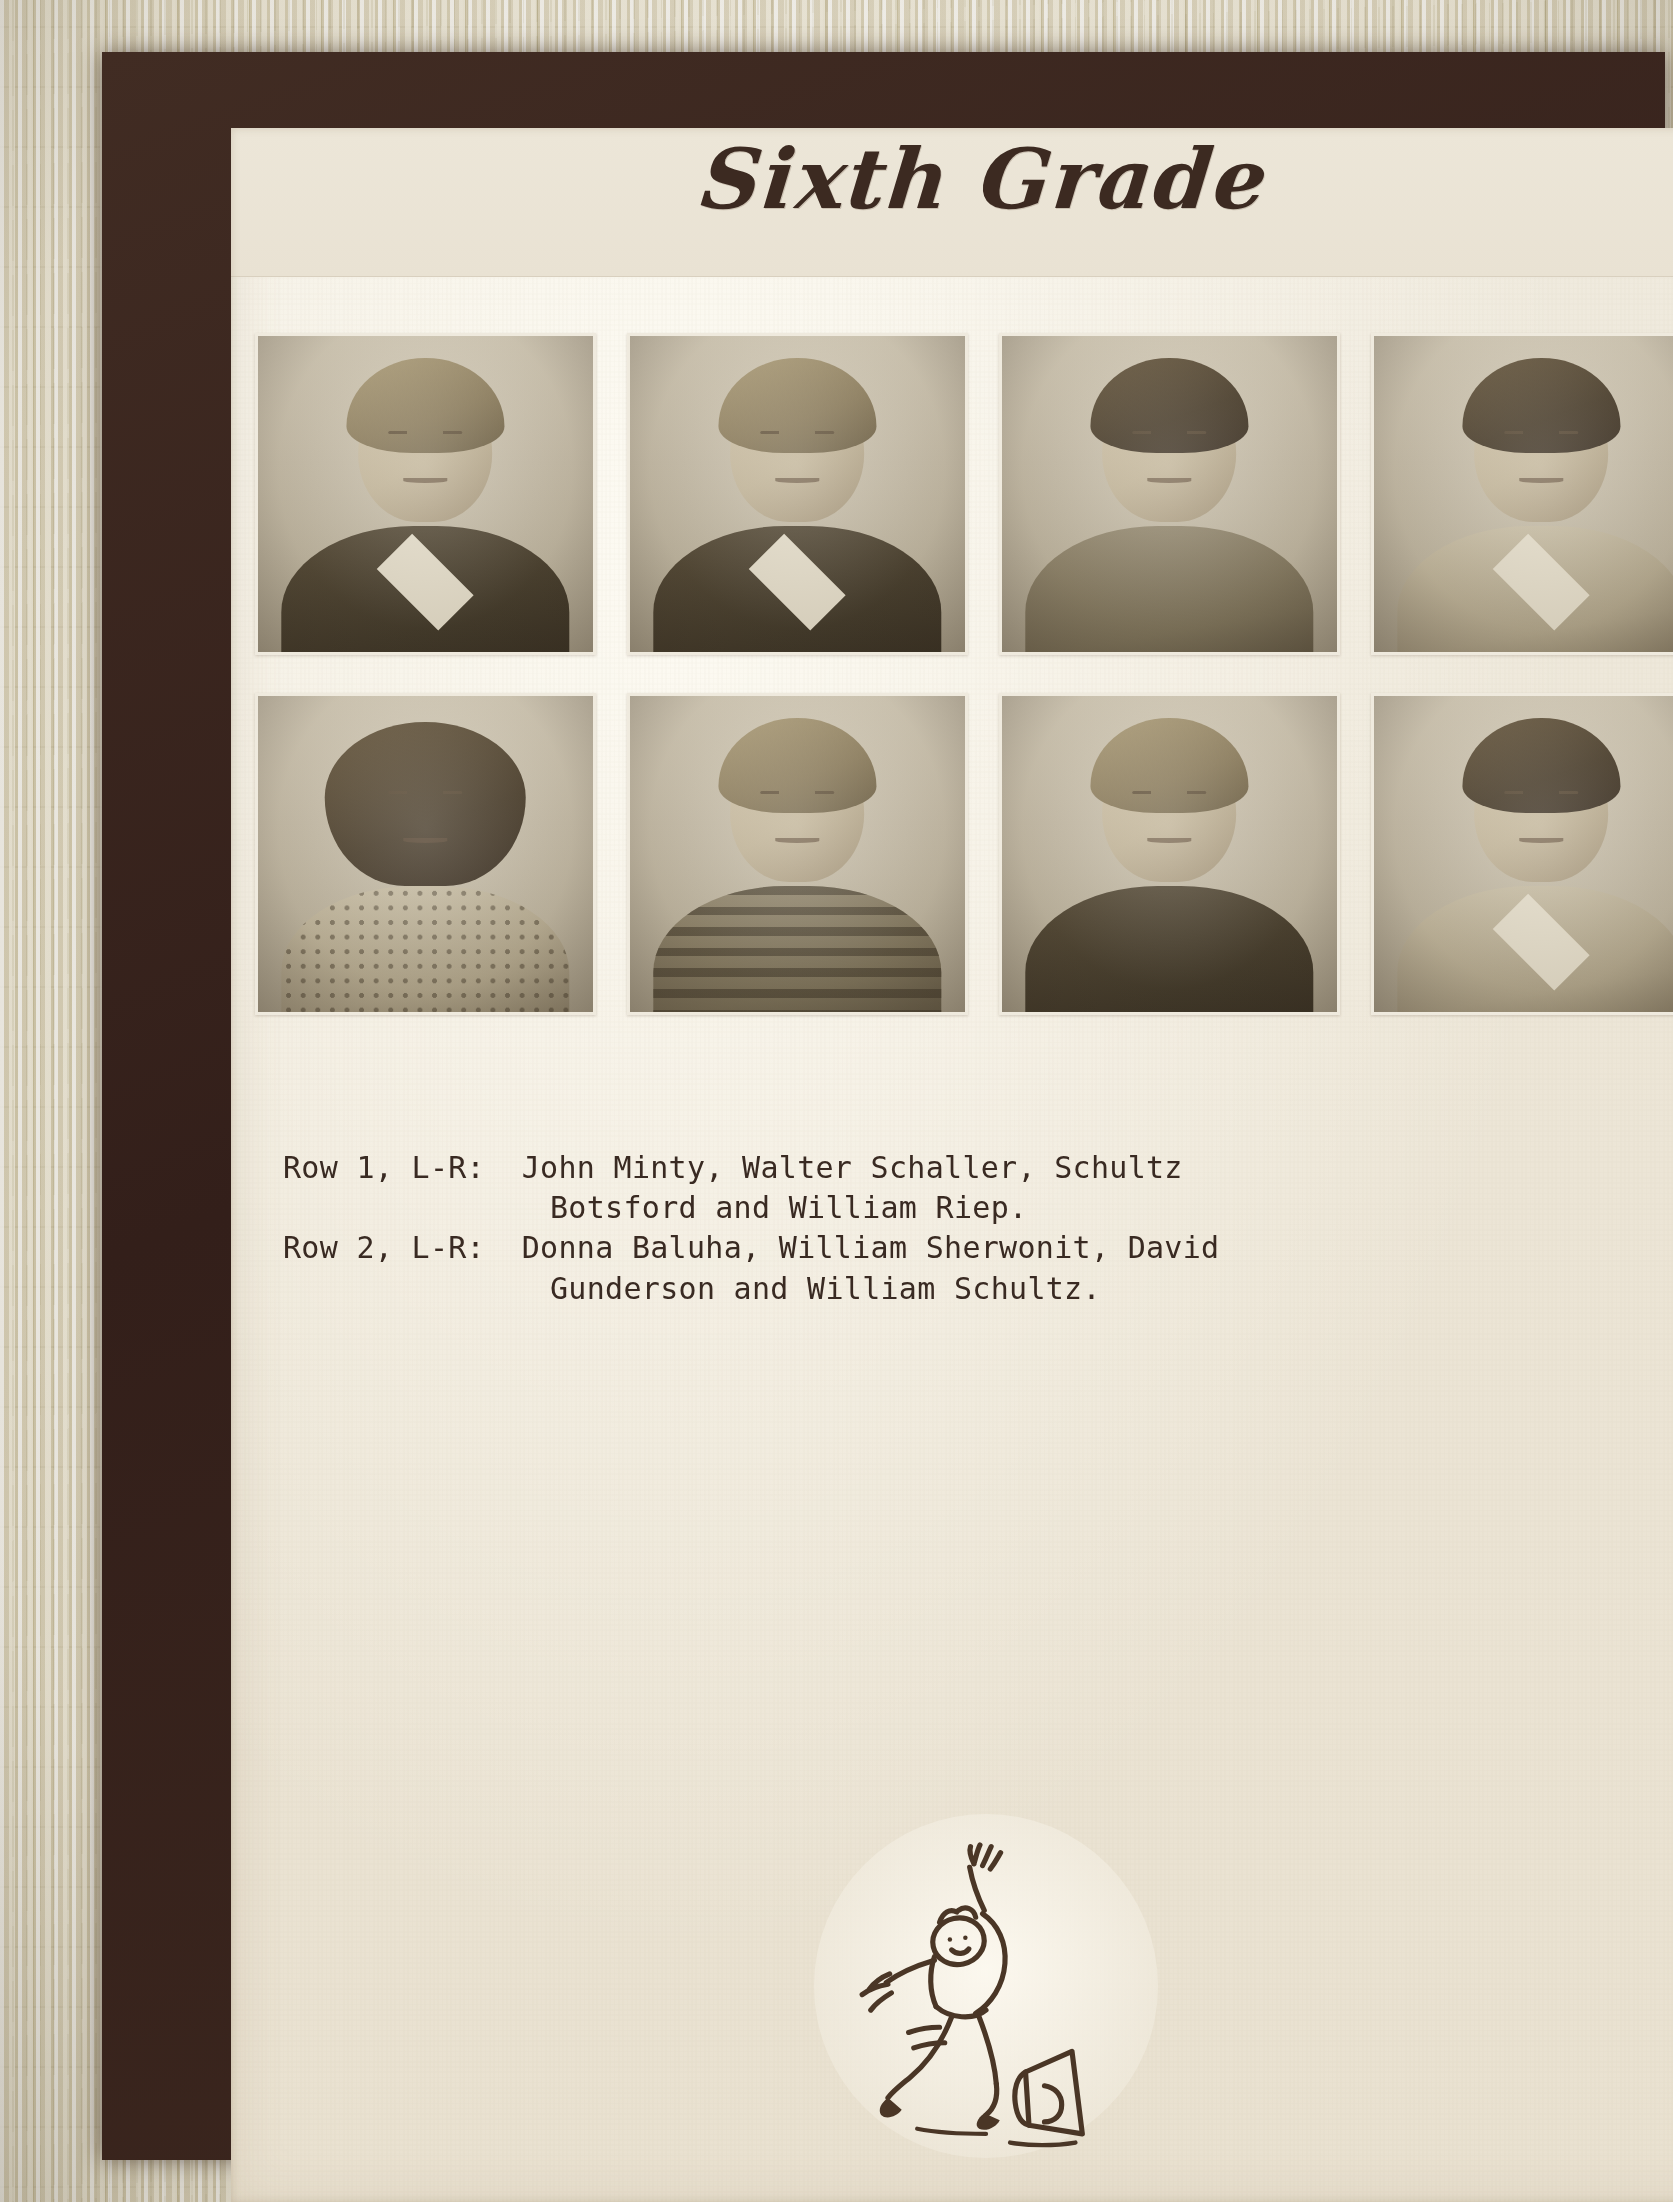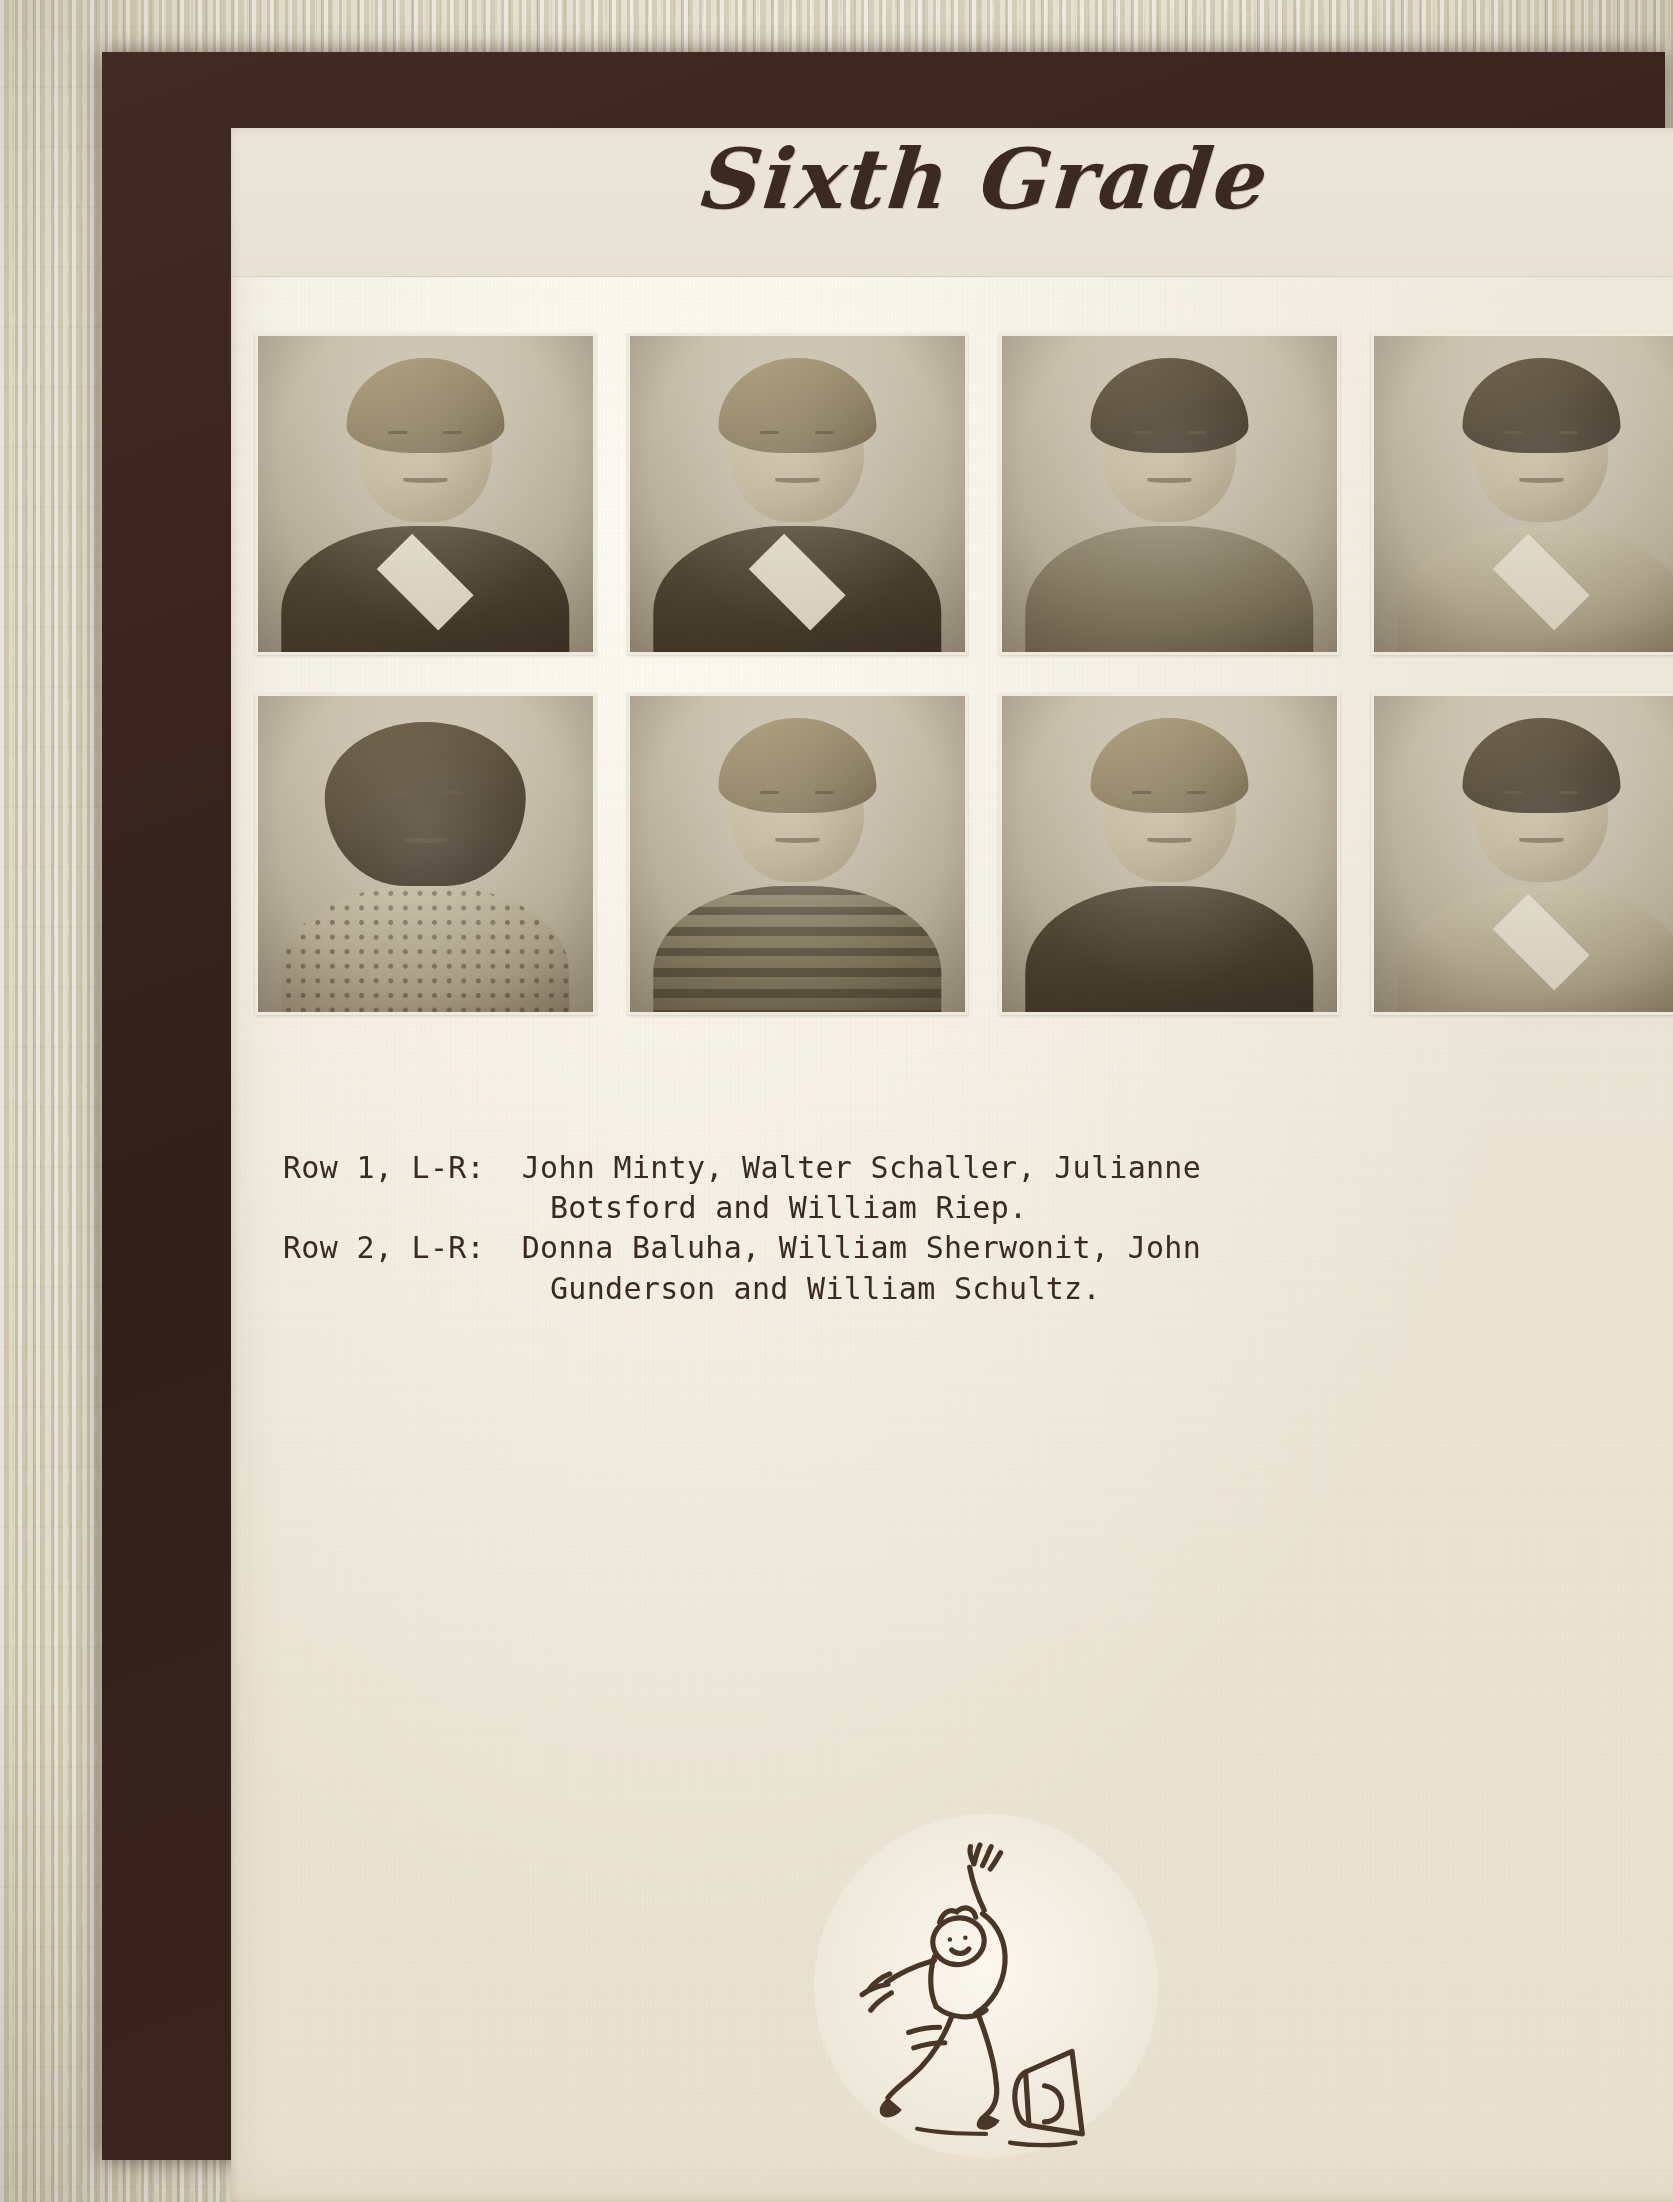--- a/index.html
+++ b/index.html
@@ -448,23 +448,23 @@
                 <div class="p-mouth"></div>
                 <div class="p-vignette"></div>
               </div>
             </div>
           </div>
 
         </div>
       </div>
 
       <div id="caption">
-        <div class="cap-line"><span>Row 1, L-R:</span>&nbsp;&nbsp;<span>John Minty, Walter Schaller, Julianne</span></div>
+        <div class="cap-line"><span>Row 1, L-R:</span>&nbsp;&nbsp;<span>John Minty, Walter Schaller, Schultz</span></div>
         <div class="cap-line cap-cont">Botsford and William Riep.</div>
-        <div class="cap-line"><span>Row 2, L-R:</span>&nbsp;&nbsp;<span>Donna Baluha, William Sherwonit, John</span></div>
+        <div class="cap-line"><span>Row 2, L-R:</span>&nbsp;&nbsp;<span>Donna Baluha, William Sherwonit, David</span></div>
         <div class="cap-line cap-cont">Gunderson and William Schultz.</div>
       </div>
 
       <div id="emblem">
         <div id="emblem-disc"></div>
         <svg viewBox="0 0 400 400" width="344" height="344" aria-hidden="true">
           <g fill="none" stroke="#4a3626" stroke-width="6" stroke-linecap="round" stroke-linejoin="round">
 
             <path d="M186 58 C182 50 180 44 182 38 M186 58 C189 48 190 42 193 36 M196 60 C201 50 203 44 206 38 M205 64 C211 56 214 50 217 45"></path>
             <path d="M181 62 C184 78 190 96 198 112"></path>

